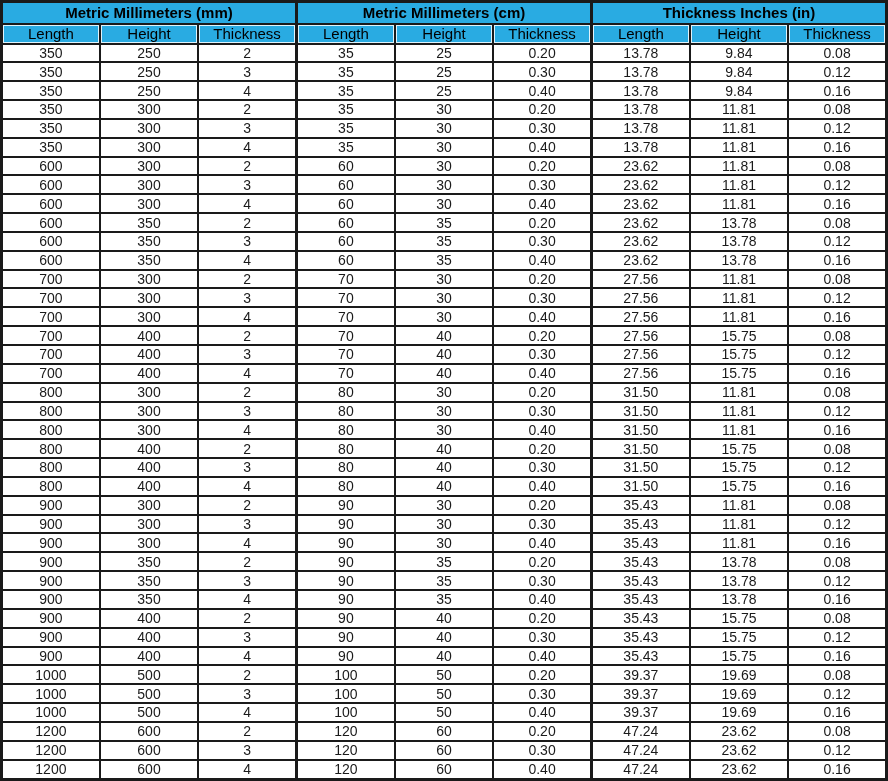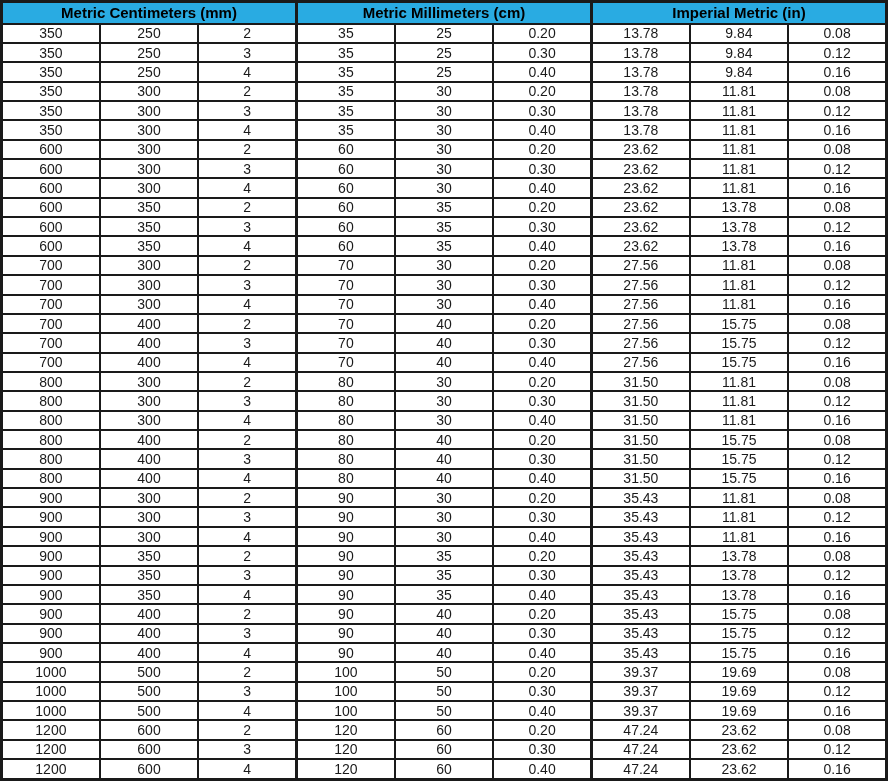--- a/index.html
+++ b/index.html
@@ -64,24 +64,35 @@
       <col>
       <col>
       <col>
       <col>
       <col>
       <col>
       <col>
   </colgroup>
   <thead>
     <tr class="group-row">
-      <th colspan="3">Metric Centimeters (mm)</th>
+      <th colspan="3">Metric Millimeters (mm)</th>
       <th colspan="3" class="gsep">Metric Millimeters (cm)</th>
-      <th colspan="3" class="gsep">Imperial Metric (in)</th>
+      <th colspan="3" class="gsep">Thickness Inches (in)</th>
     </tr>
+    <tr class="sub-row">
+        <th>Length</th>
+        <th>Height</th>
+        <th>Thickness</th>
+        <th class="gsep">Length</th>
+        <th>Height</th>
+        <th>Thickness</th>
+        <th class="gsep">Length</th>
+        <th>Height</th>
+        <th>Thickness</th>
+      </tr>
   </thead>
   <tbody>
       <tr>
         <td>350</td>
         <td>250</td>
         <td>2</td>
         <td class="gsep">35</td>
         <td>25</td>
         <td>0.20</td>
         <td class="gsep">13.78</td>

